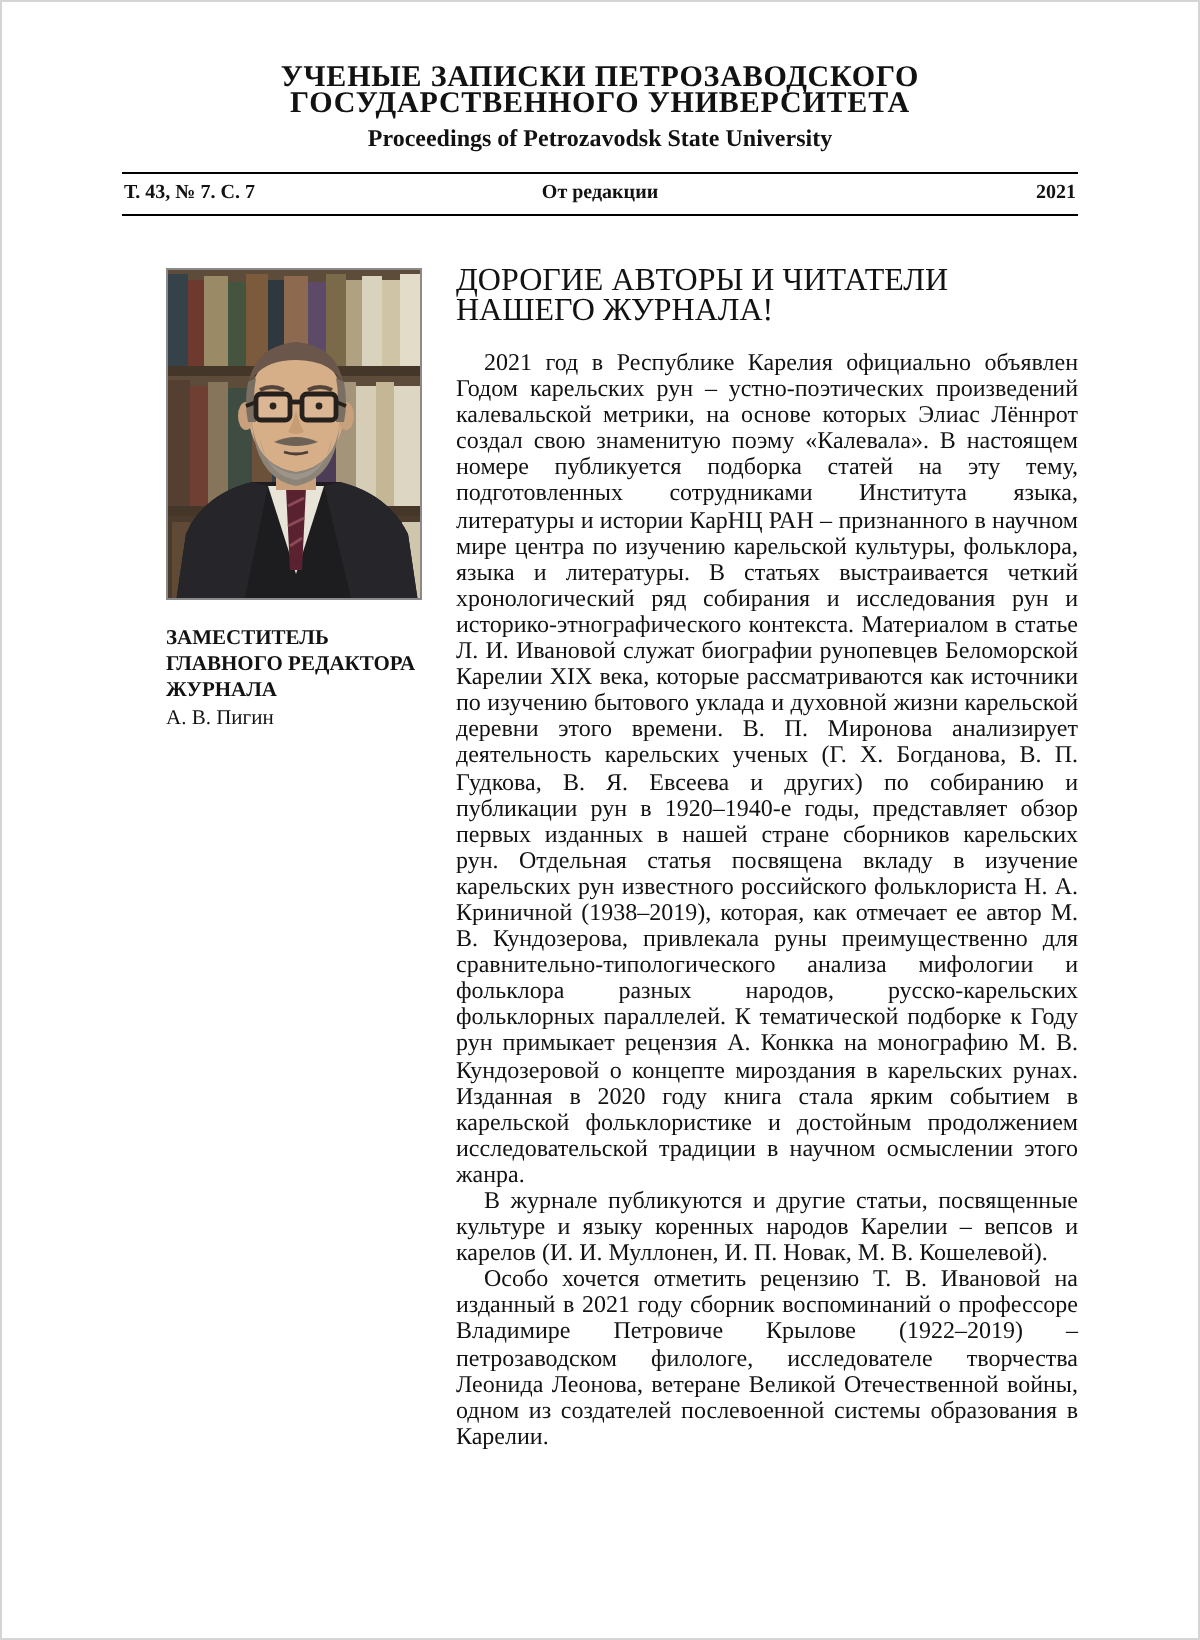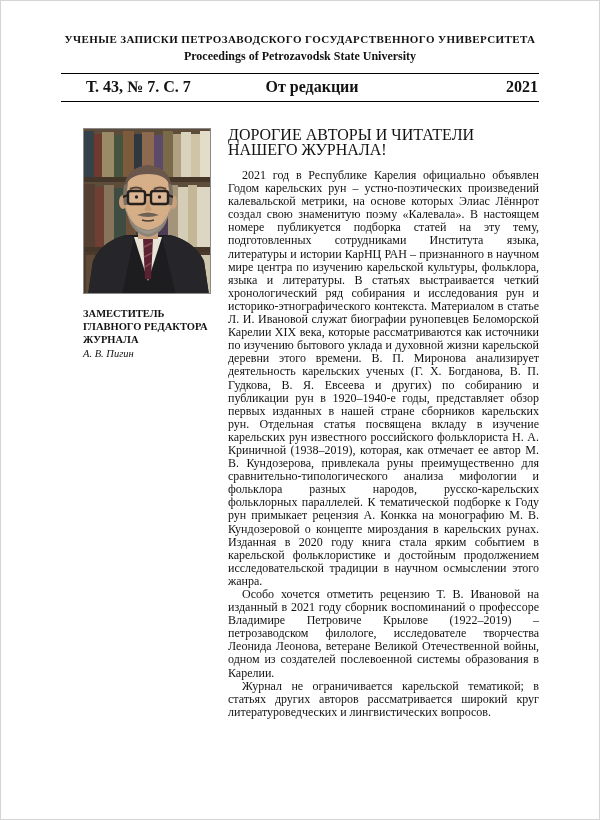--- a/index.html
+++ b/index.html
@@ -9,36 +9,36 @@
     width: 600px; height: 820px;
     background: #ffffff;
     border: 1px solid #d5d5d5;
     font-family: "Liberation Serif", "DejaVu Serif", serif;
     color: #121212;
     padding: 32px 60px 0 60px;
     overflow: hidden;
     position: relative;
   }
   .hdr { text-align: center; }
-  .hdr-ru { font-weight: bold; font-size: 11px; letter-spacing: 0.4px; line-height: 13px; }
+  .hdr-ru { font-weight: bold; font-size: 15px; letter-spacing: 0.4px; line-height: 13px; }
   .hdr-en { font-weight: bold; font-size: 12px; margin-top: 3px; }
   .rule { border-top: 1px solid #000; margin-top: 9px; }
   .rule2 { border-top: 1px solid #000; }
-  .meta { display: flex; align-items: flex-end; font-weight: bold; font-size: 16px; padding: 4px 1px 5px 1px; margin-left: 24px; }
+  .meta { display: flex; align-items: flex-end; font-weight: bold; font-size: 10px; padding: 4px 1px 5px 1px; }
   .meta-left  { flex: 1; text-align: left; }
   .meta-center{ flex: 1; text-align: center; }
   .meta-right { flex: 1; text-align: right; }
 
   .content { display: flex; margin-top: 26px; }
   .left-col { width: 128px; flex: none; margin-left: 22px; }
   .photo-frame { width: 128px; height: 166px; border: 1px solid #8a8a8a; overflow: hidden; background: #6b5a45; }
   .photo-frame svg { display: block; }
   .role   { font-weight: bold; font-size: 10.5px; line-height: 13px; margin-top: 13px; }
   .degree { font-size: 10.5px; line-height: 13px; margin-top: 7px; }
-  .name   { font-size: 10.5px; font-style: italic; margin-top: 2px; }
+  .name   { font-size: 10.5px; margin-top: 2px; }
 
   .right-col { flex: 1; margin-left: 17px; }
   .article-heading { font-weight: normal; font-size: 16px; line-height: 14.5px; margin-bottom: 12px; }
   .article-body p {
     font-size: 12px;
     line-height: 13.1px;
     text-align: justify;
     text-indent: 14px;
     hyphens: auto;
     -webkit-hyphens: auto;
@@ -148,19 +148,19 @@
         </svg>
       </div>
       <div class="role">ЗАМЕСТИТЕЛЬ ГЛАВНОГО РЕДАКТОРА ЖУРНАЛА</div>
       <div class="name">А. В. Пигин</div>
     </aside>
 
     <div class="right-col">
       <h1 class="article-heading">ДОРОГИЕ АВТОРЫ И ЧИТАТЕЛИ НАШЕГО ЖУРНАЛА!</h1>
       <div class="article-body">
         <p lang="ru">2021 год в Республике Карелия официально объявлен Годом карельских рун – устно-поэтических произведений калевальской метрики, на основе которых Элиас Лённрот создал свою знаменитую поэму «Калевала». В настоящем номере публикуется подборка статей на эту тему, подготовленных сотрудниками Института языка, литературы и истории КарНЦ РАН – признанного в научном мире центра по изучению карельской культуры, фольклора, языка и литературы. В статьях выстраивается четкий хронологический ряд собирания и исследования рун и историко-этнографического контекста. Материалом в статье Л. И. Ивановой служат биографии рунопевцев Беломорской Карелии XIX века, которые рассматриваются как источники по изучению бытового уклада и духовной жизни карельской деревни этого времени. В. П. Миронова анализирует деятельность карельских ученых (Г. Х. Богданова, В. П. Гудкова, В. Я. Евсеева и других) по собиранию и публикации рун в 1920–1940-е годы, представляет обзор первых изданных в нашей стране сборников карельских рун. Отдельная статья посвящена вкладу в изучение карельских рун известного российского фольклориста Н. А. Криничной (1938–2019), которая, как отмечает ее автор М. В. Кундозерова, привлекала руны преимущественно для сравнительно-типологического анализа мифологии и фольклора разных народов, русско-карельских фольклорных параллелей. К тематической подборке к Году рун примыкает рецензия А. Конкка на монографию М. В. Кундозеровой о концепте мироздания в карельских рунах. Изданная в 2020 году книга стала ярким событием в карельской фольклористике и достойным продолжением исследовательской традиции в научном осмыслении этого жанра.</p>
+        <p lang="ru">В журнале публикуются и другие статьи, посвященные культуре и языку коренных народов Карелии – вепсов и карелов (И. И. Муллонен, И. П. Новак, М. В. Кошелевой).</p>
         <p lang="ru">Особо хочется отметить рецензию Т. В. Ивановой на изданный в 2021 году сборник воспоминаний о профессоре Владимире Петровиче Крылове (1922–2019) – петрозаводском филологе, исследователе творчества Леонида Леонова, ветеране Великой Отечественной войны, одном из создателей послевоенной системы образования в Карелии.</p>
-        <p lang="ru">Журнал не ограничивается карельской тематикой; в статьях других авторов рассматривается широкий круг литературоведческих и лингвистических вопросов.</p>
       </div>
     </div>
 
   </div>
 </div>
 
 </body></html>

